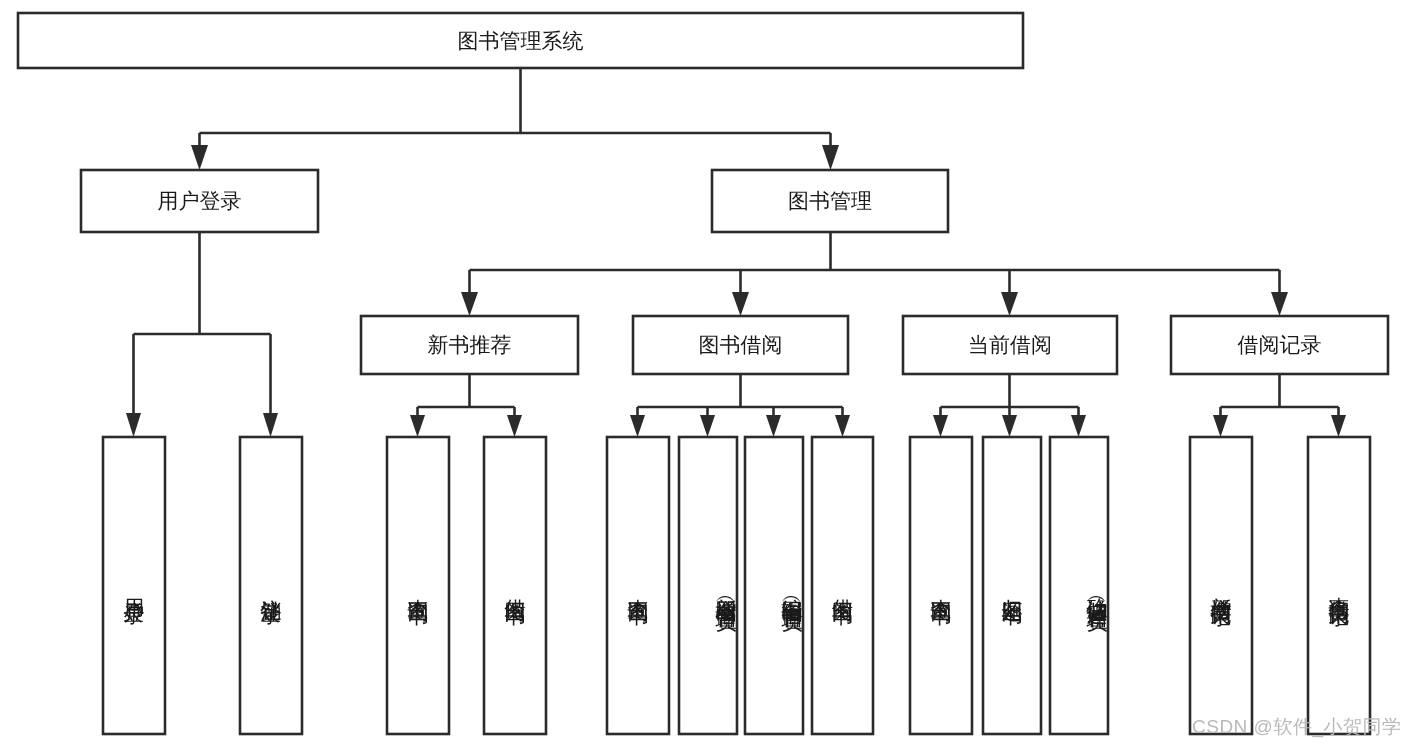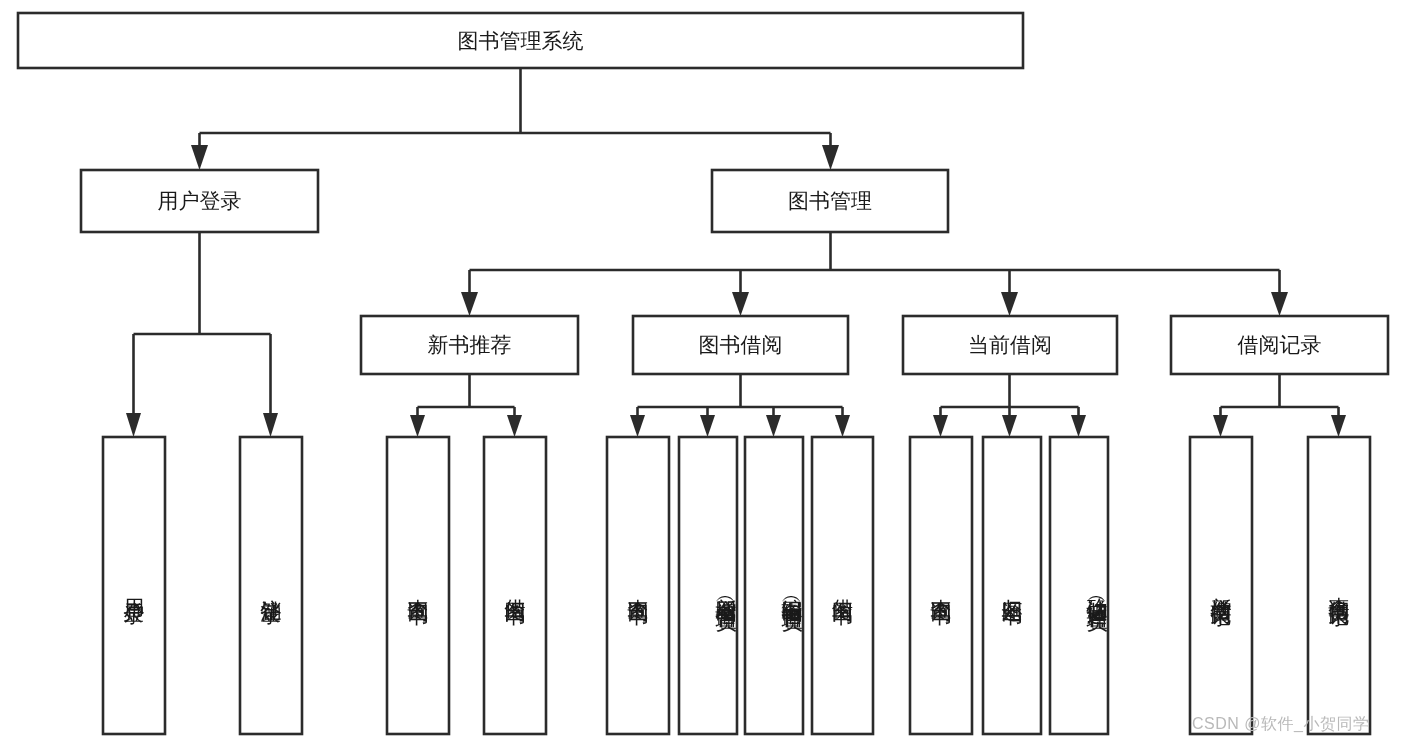--- a/index.html
+++ b/index.html
@@ -59,21 +59,21 @@
     color: #1a1a1a;
     display: flex;
     align-items: center;
     justify-content: center;
     white-space: nowrap;
     pointer-events: none;
   }
   .watermark {
     position: absolute;
     font-family: "Liberation Sans", "DejaVu Sans", sans-serif;
-    font-size: 16px;
+    font-size: 19px;
     color: #b9b9b9;
     white-space: nowrap;
     letter-spacing: 0.5px;
   }
 </style>
 </head>
 <body>
 
 <div id="diagram-root">
 

